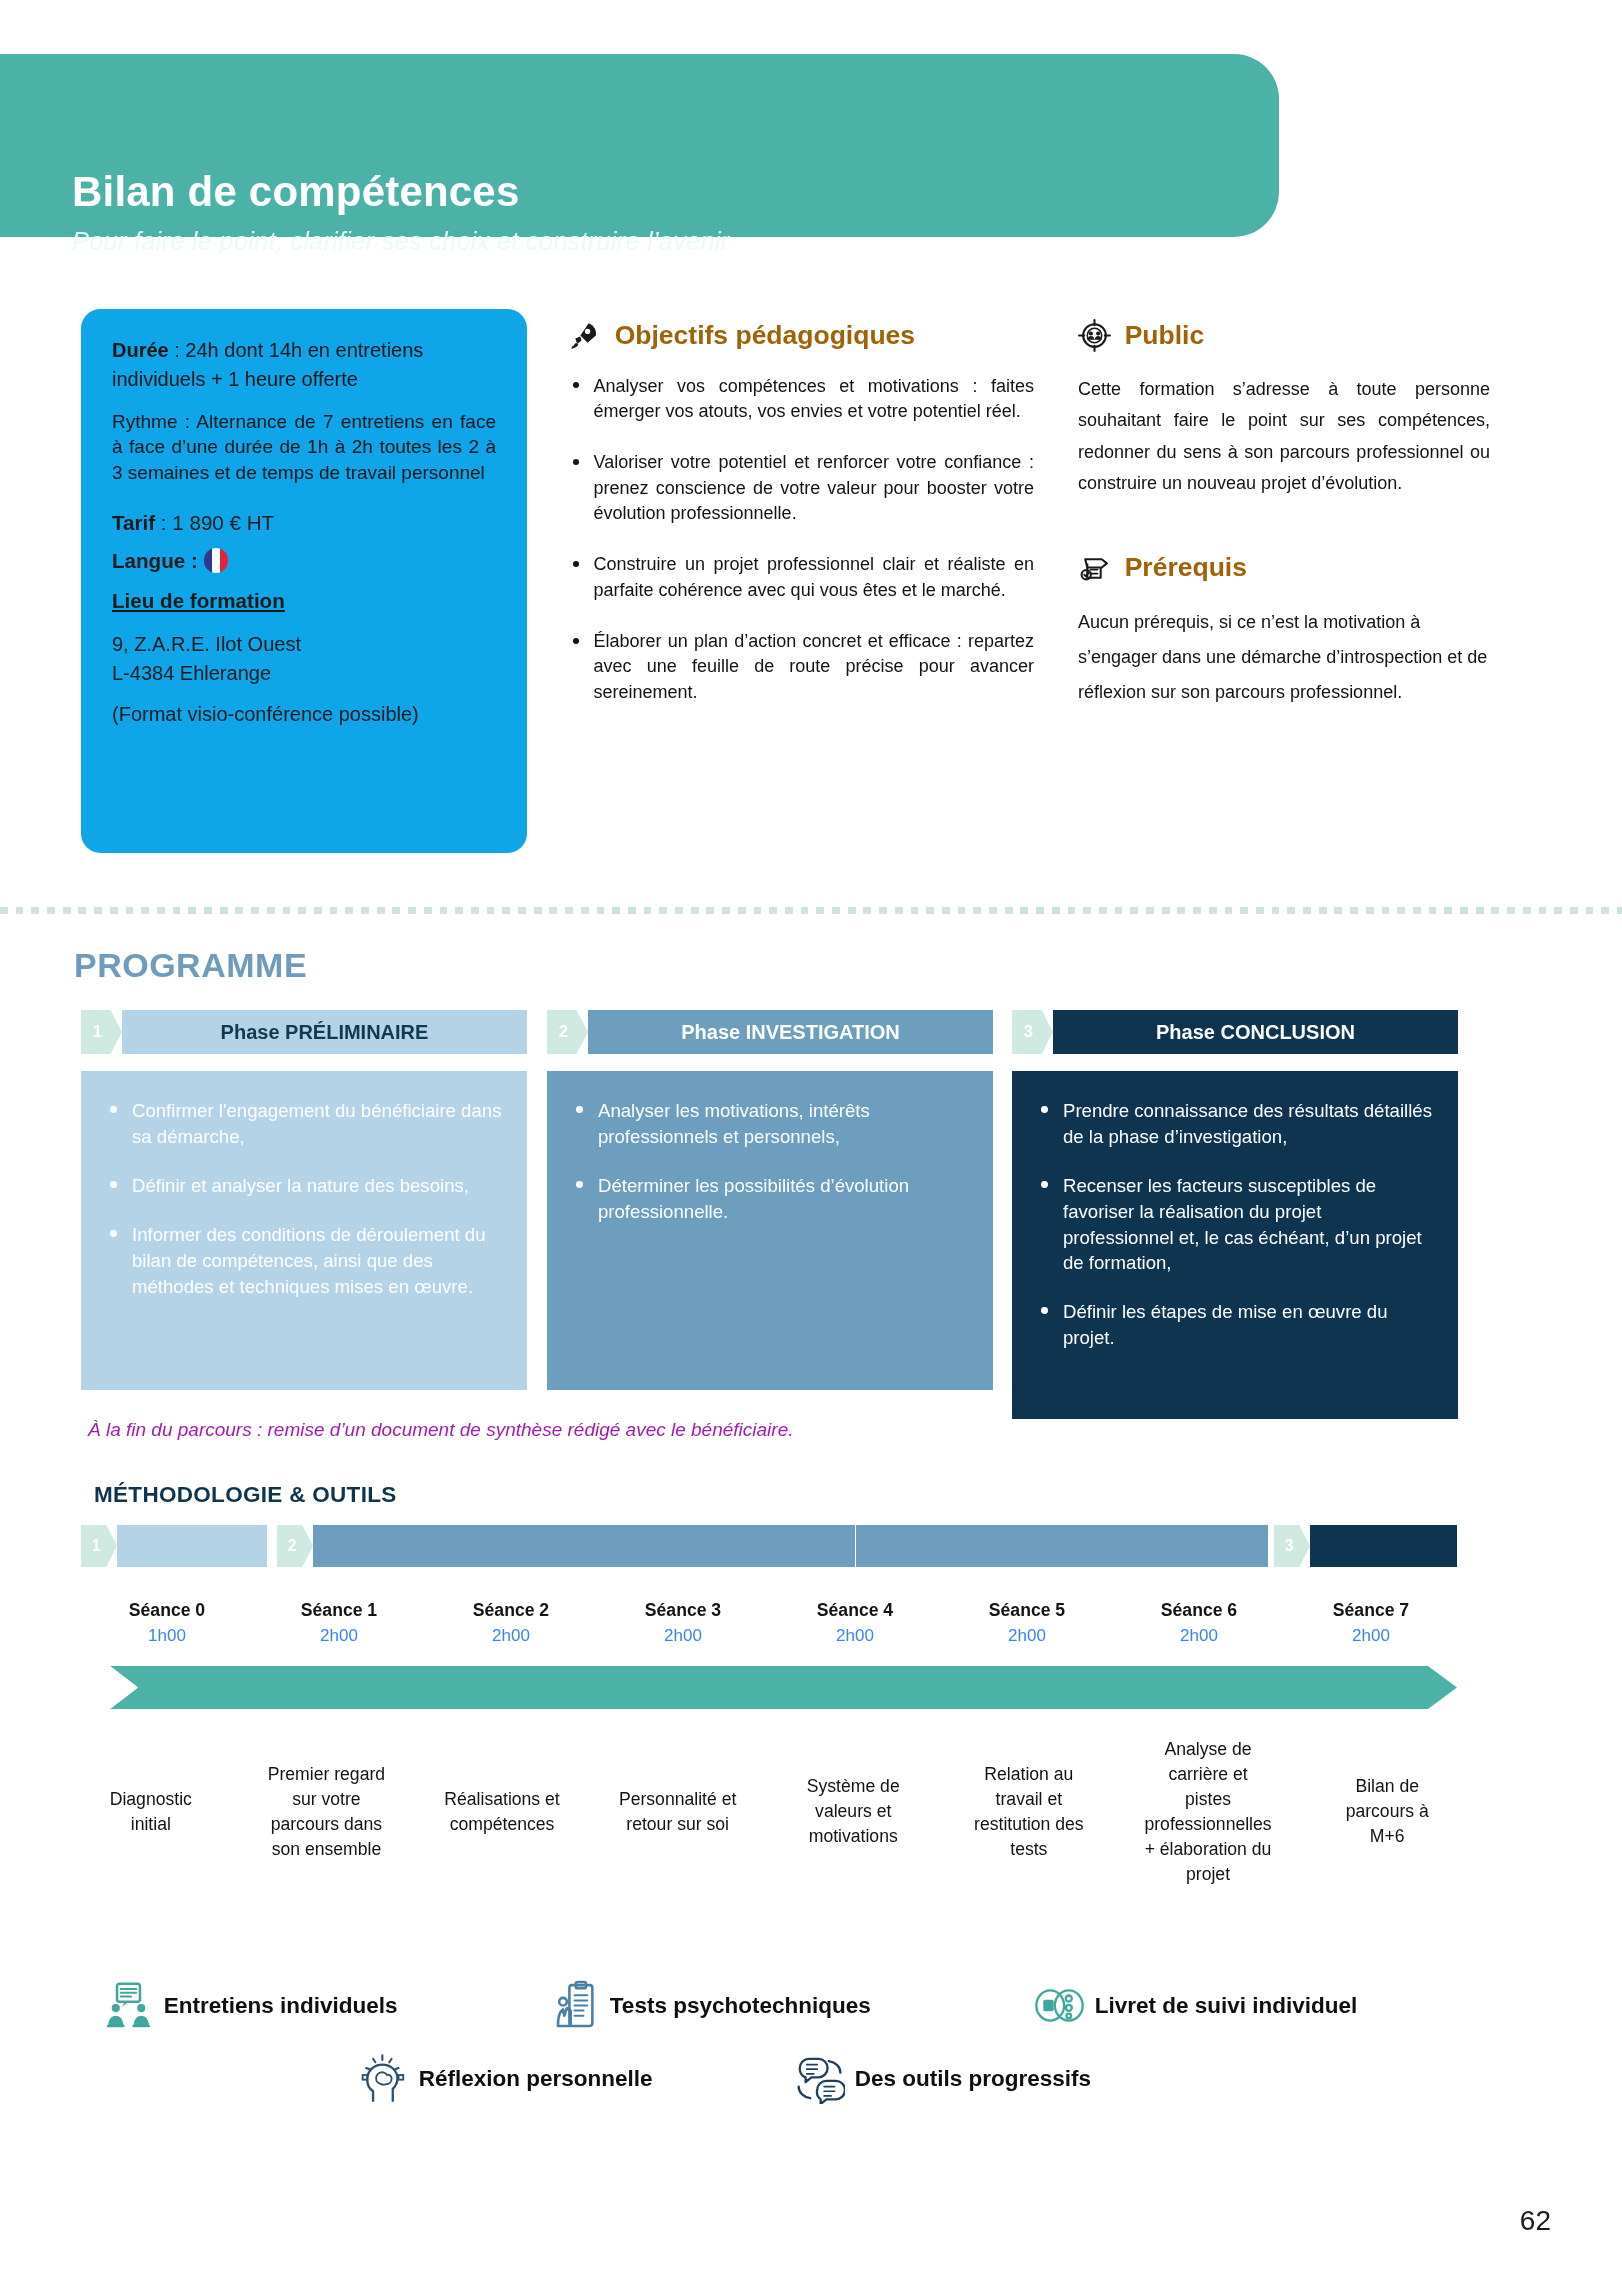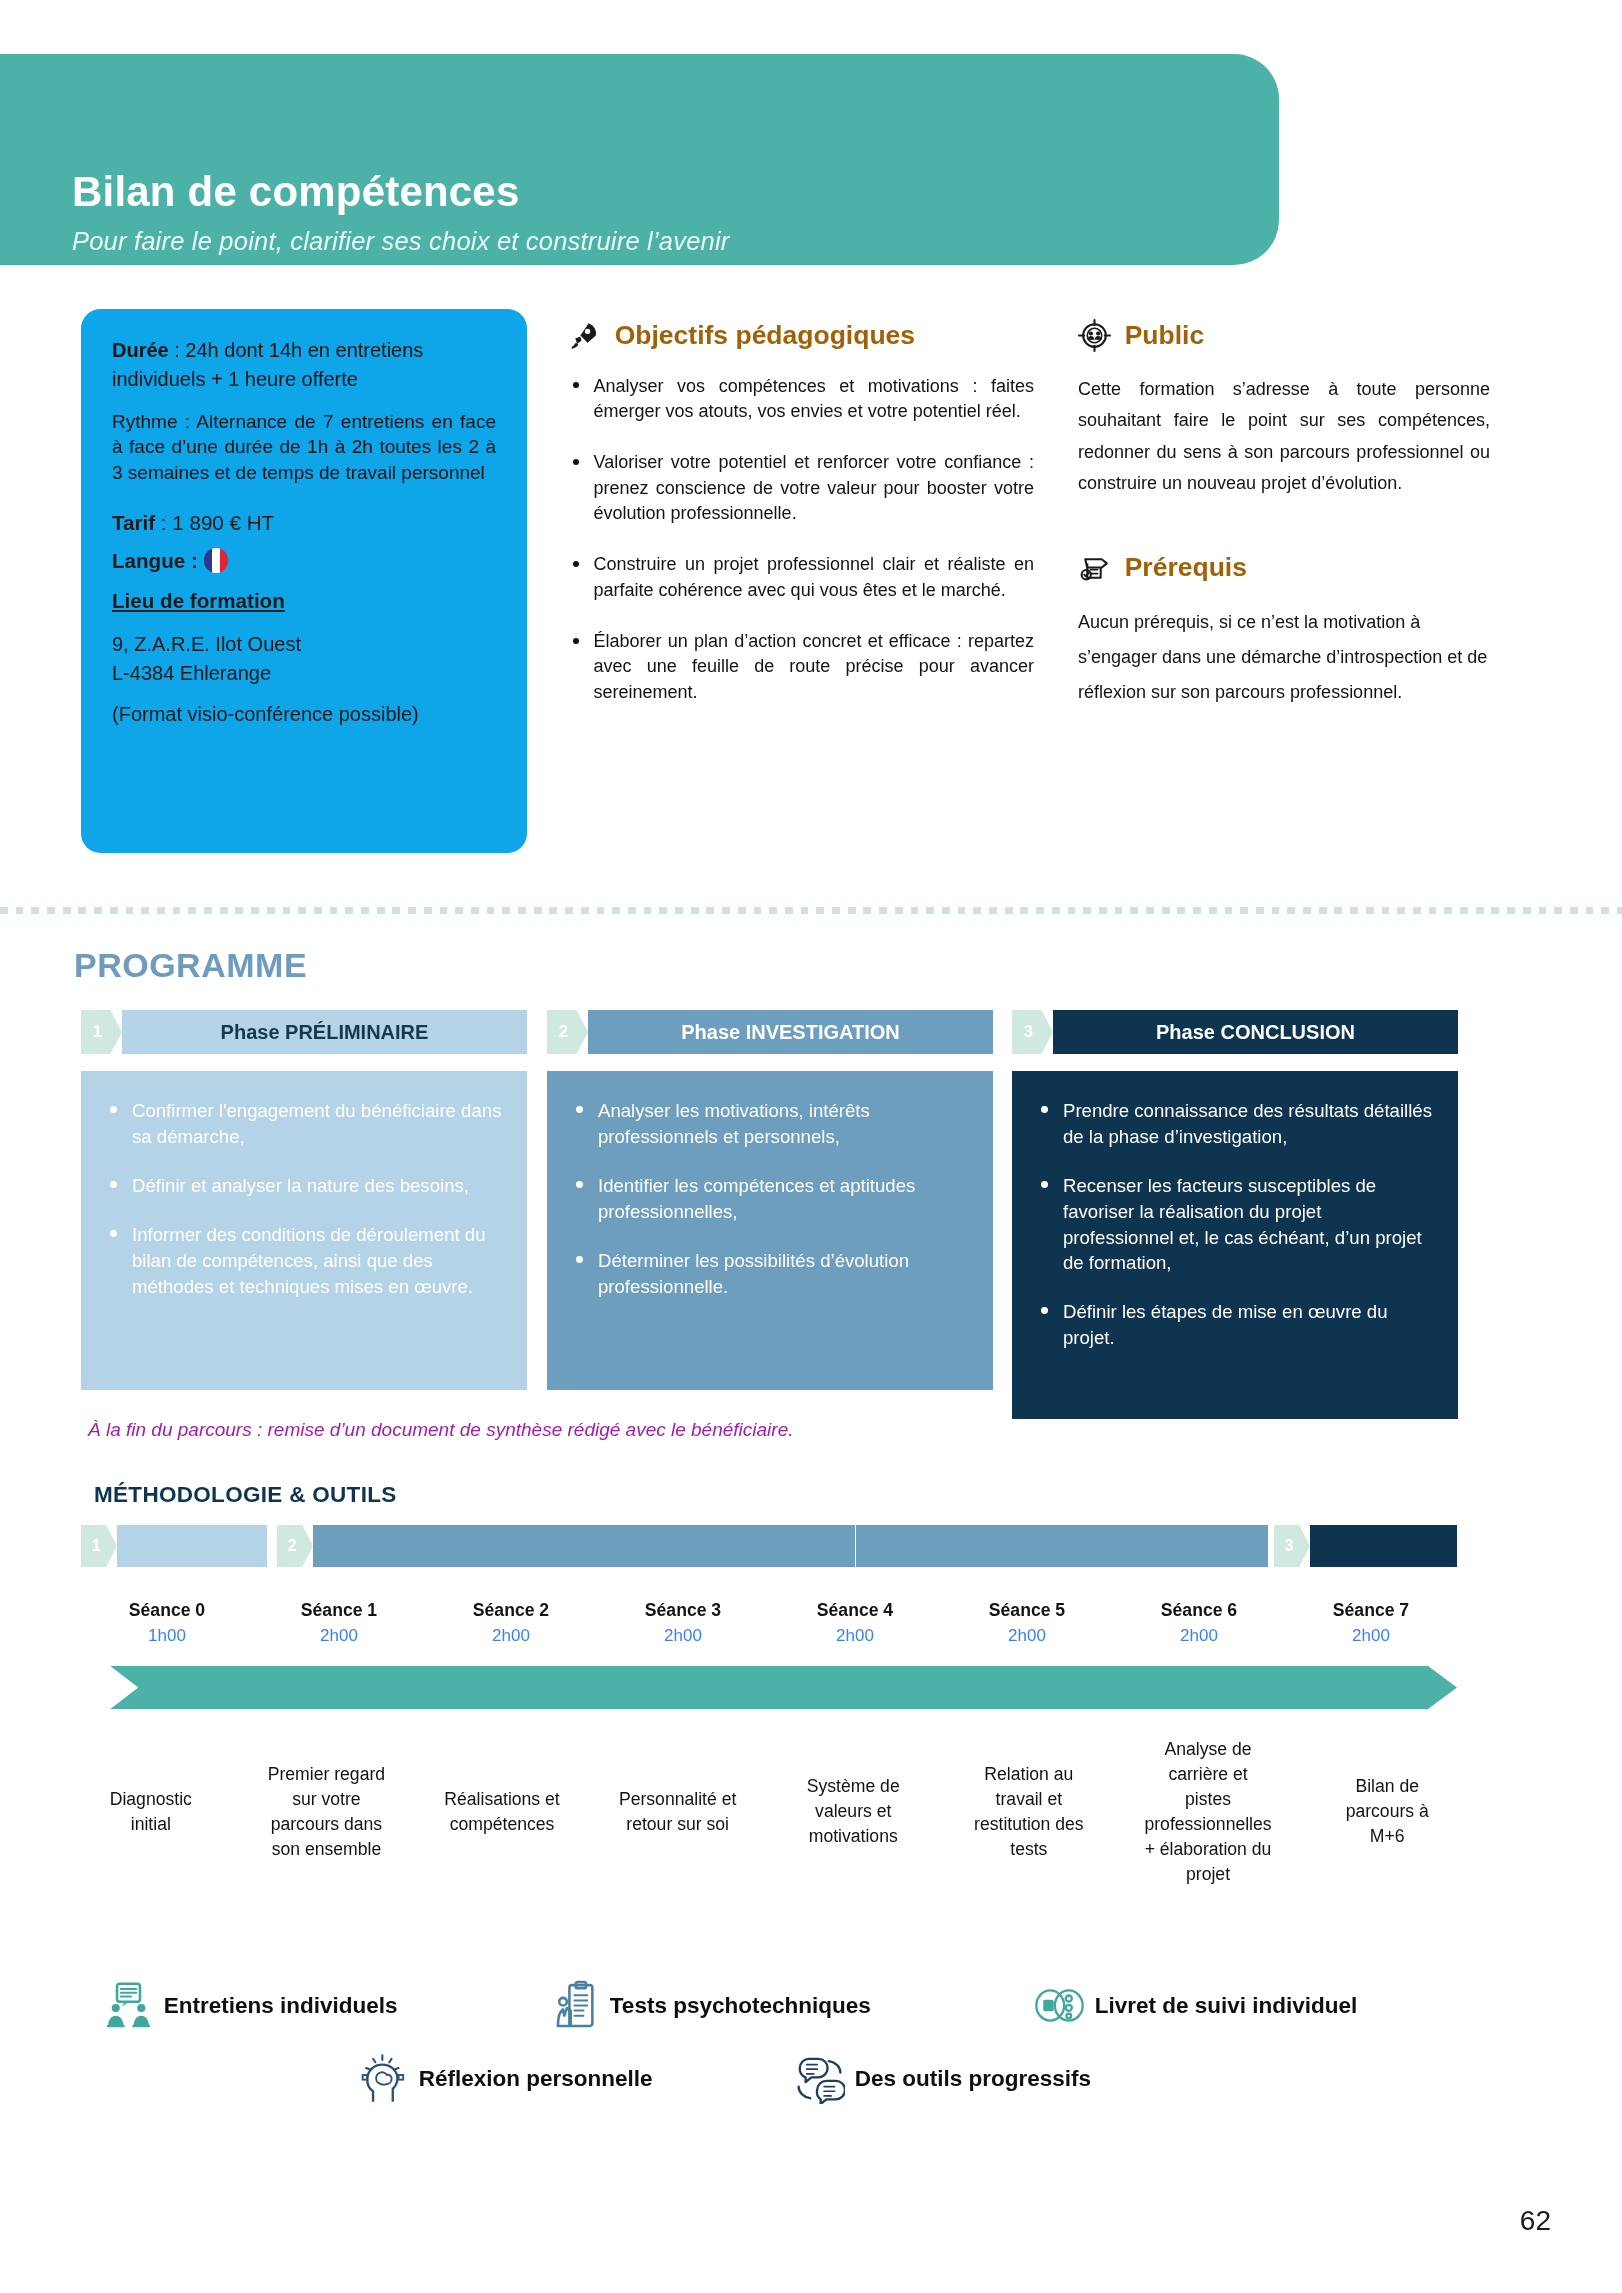--- a/index.html
+++ b/index.html
@@ -7,21 +7,21 @@
     width:1622px;height:2294px;
     background:#ffffff;
     font-family:"Liberation Sans", sans-serif;
     color:#1b1b1b;
     position:relative;
     overflow:hidden;
   }
 
   
   .banner{
-    position:absolute;left:0;top:54px;width:1279px;height:211px;
+    position:absolute;left:0;top:54px;width:1279px;height:183px;
     background:#4cb2a8;
     border-top-right-radius:45px;border-bottom-right-radius:45px;
   }
   .banner-title{
     position:absolute;left:72px;top:114px;
     font-size:42px;font-weight:bold;color:#ffffff;
     letter-spacing:0.2px;
   }
   .banner-sub{
     position:absolute;left:72px;top:173px;
@@ -277,21 +277,20 @@
 <div class="phase-body pb1">
   <ul>
     <li>Confirmer l'engagement du bénéficiaire dans sa démarche,</li>
     <li>Définir et analyser la nature des besoins,</li>
     <li>Informer des conditions de déroulement du bilan de compétences, ainsi que des méthodes et techniques mises en œuvre.</li>
   </ul>
 </div>
 <div class="phase-body pb2">
   <ul>
     <li>Analyser les motivations, intérêts professionnels et personnels,</li>
-    <li>Identifier les compétences et aptitudes professionnelles,</li>
     <li>Déterminer les possibilités d’évolution professionnelle.</li>
   </ul>
 </div>
 <div class="phase-body pb3">
   <ul>
     <li>Prendre connaissance des résultats détaillés de la phase d’investigation,</li>
     <li>Recenser les facteurs susceptibles de favoriser la réalisation du projet professionnel et, le cas échéant, d’un projet de formation,</li>
     <li>Définir les étapes de mise en œuvre du projet.</li>
   </ul>
 </div>

